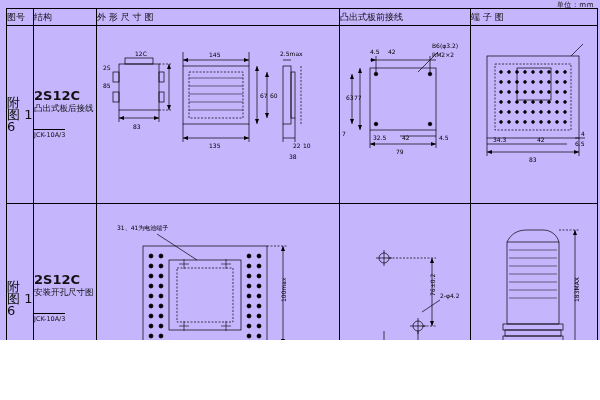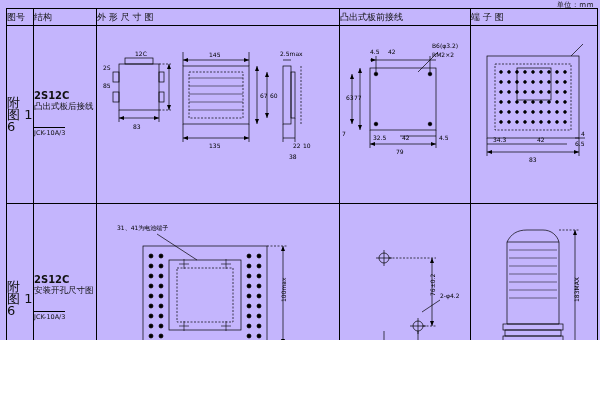--- a/index.html
+++ b/index.html
@@ -9,21 +9,21 @@
   table.grid{position:absolute;left:6px;top:8px;width:588px;height:384px;border-collapse:collapse;table-layout:fixed;}
   table.grid td,table.grid th{border:1px solid #000;padding:0;vertical-align:middle;text-align:left;}
   .hdr{height:16px;font-size:9px;font-weight:normal;}
   .c1{width:26px;}
   .c2{width:62px;}
   .c3{width:242px;}
   .c4{width:130px;}
   .c5{width:126px;margin-top:44px;}
   .rowcell{position:relative;}
   .idcell{font-size:13px;line-height:12px;}
-  .model{font-size:10px;font-weight:bold;}
+  .model{font-size:13px;font-weight:bold;}
   .zh{font-size:8.5px;line-height:10px;}
   .draw{position:absolute;left:0;top:0;width:100%;height:100%;}
   svg{display:block;}
   .jck{font-size:6.5px;border-top:1px solid #000;padding-top:1px;margin-top:16px;display:inline-block;}
 </style>
 </head>
 <body>
 
 <div id="sheet">
 

